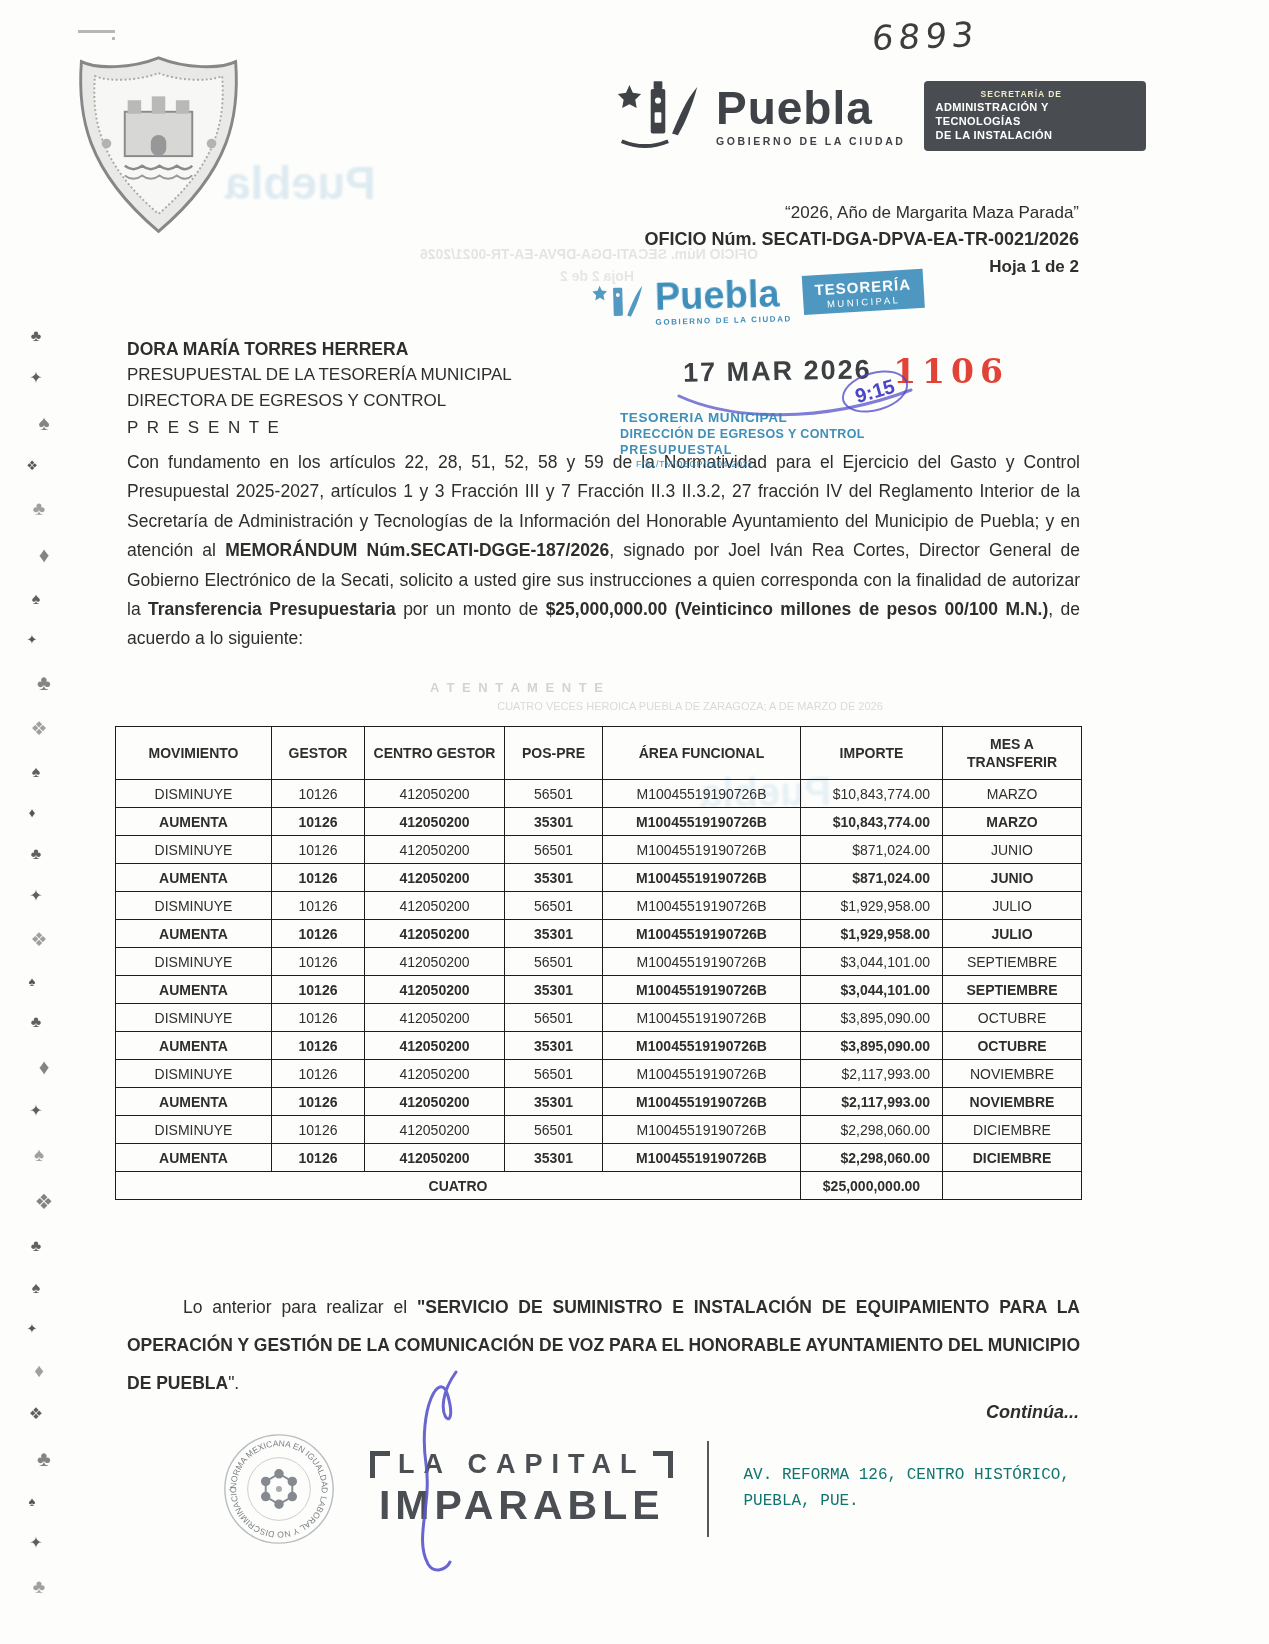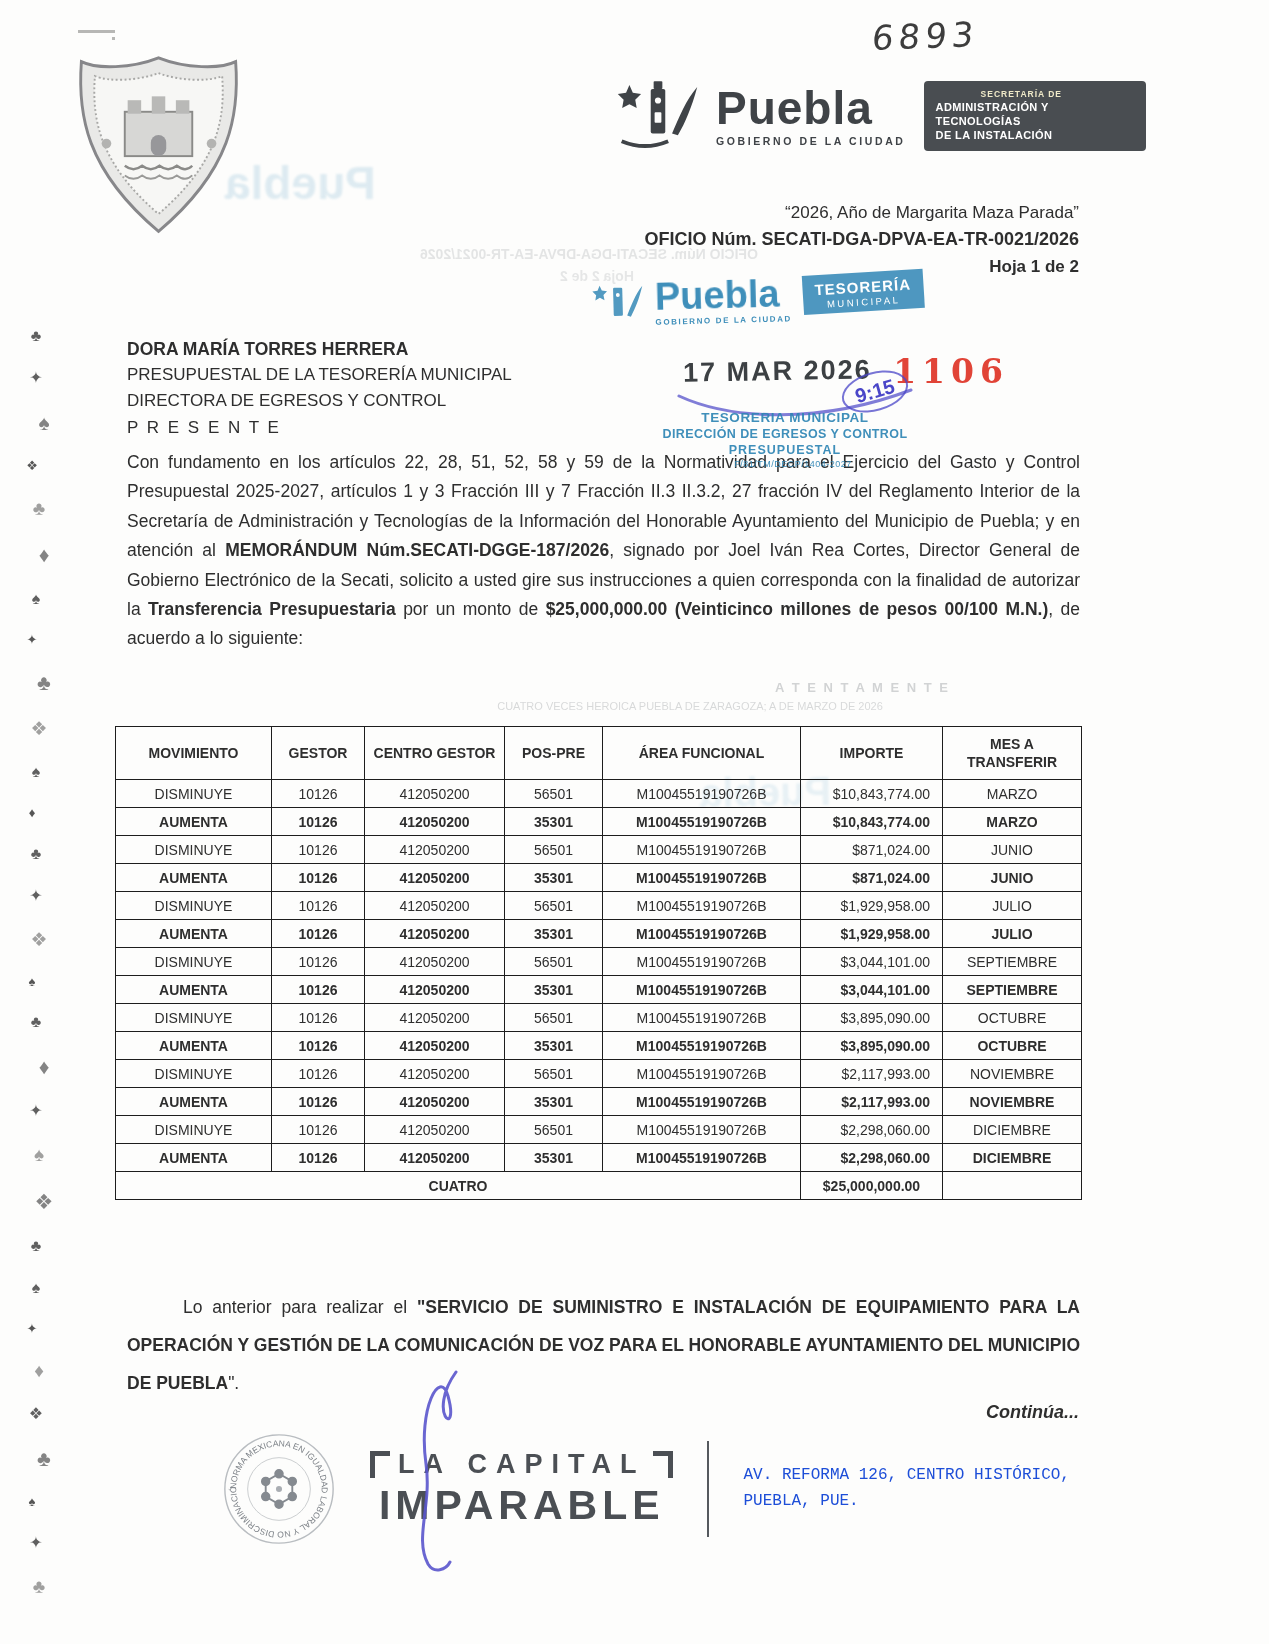--- a/index.html
+++ b/index.html
@@ -46,38 +46,38 @@
   .header-right .legend{font-size:17px;}
   .header-right .oficio{font-size:18px;font-weight:700;}
   .header-right .hoja{font-size:17px;font-weight:700;}
 
   
   .ghost{position:absolute;pointer-events:none;}
   .ghost-brand{left:225px;top:156px;font-size:46px;font-weight:700;color:#2f86b5;opacity:.15;transform:scaleX(-1);filter:blur(1px);}
   .ghost-brand2{left:700px;top:770px;font-size:40px;font-weight:700;color:#2f86b5;opacity:.10;transform:scaleX(-1) rotate(1deg);filter:blur(1px);}
   .ghost-oficio{left:420px;top:246px;font-size:14px;font-weight:700;color:#8a8f94;opacity:.22;transform:scaleX(-1);filter:blur(.4px);}
   .ghost-hoja{left:560px;top:268px;font-size:14px;font-weight:700;color:#8a8f94;opacity:.2;transform:scaleX(-1);filter:blur(.4px);}
-  .ghost-atenta{left:430px;top:680px;width:520px;text-align:right;color:#6f7479;opacity:.3;font-size:13px;font-weight:700;letter-spacing:2px;}
+  .ghost-atenta{left:430px;top:680px;width:520px;text-align:left;color:#6f7479;opacity:.3;font-size:13px;font-weight:700;letter-spacing:2px;}
   .ghost-city{left:380px;top:700px;width:620px;text-align:center;color:#6f7479;opacity:.26;font-size:11px;}
 
   
   .stamp{position:absolute;left:575px;top:274px;width:440px;height:205px;z-index:5;}
   .stamp-logo-row{display:flex;align-items:flex-start;gap:8px;margin-left:14px;transform:rotate(-1.5deg);opacity:.92;}
   .stamp-icons{width:58px;height:52px;flex:none;}
   .stamp-brand-wrap{display:flex;flex-direction:column;}
   .stamp-brand{font-size:38px;font-weight:700;color:#2f86b5;line-height:1;filter:blur(.3px);}
   .stamp-brand-sub{font-size:8px;letter-spacing:1.6px;color:#2f86b5;margin-top:2px;font-weight:700;}
   .stamp-office-box{background:rgba(47,134,181,.92);color:#fff;text-align:center;padding:6px 12px 4px;transform:rotate(-2deg);margin-left:4px;}
   .stamp-office{font-size:15px;font-weight:700;letter-spacing:1px;}
   .stamp-office-sub{font-size:9.5px;letter-spacing:2.5px;margin-top:1px;}
   .stamp-date{position:absolute;left:108px;top:82px;font-size:27px;font-weight:700;color:#3c4043;letter-spacing:2px;transform:rotate(-1deg);}
   .stamp-folio{position:absolute;right:6px;top:78px;font-family:"DejaVu Serif",serif;font-size:33px;font-weight:700;color:#df3527;letter-spacing:6px;opacity:.92;}
   .stamp-time{position:absolute;left:266px;top:98px;color:#4a46c8;font-size:20px;font-weight:700;border:2px solid rgba(74,70,200,.75);border-radius:50%;padding:6px 12px;transform:rotate(-16deg);background:rgba(255,255,255,.0);}
   .stamp-swoosh{position:absolute;left:96px;top:108px;width:250px;height:60px;}
-  .stamp-lines{position:absolute;left:45px;top:136px;width:330px;text-align:center;color:#2f86b5;opacity:.92;}
+  .stamp-lines{position:absolute;left:45px;top:136px;width:330px;color:#2f86b5;opacity:.92;}
   .stamp-lines .l1{font-size:13.5px;font-weight:700;letter-spacing:.6px;}
   .stamp-lines .l2{font-size:12.5px;font-weight:700;letter-spacing:.4px;margin-top:2px;}
   .stamp-lines .l3{font-size:12.5px;font-weight:700;letter-spacing:1px;margin-top:2px;}
   .stamp-lines .l4{font-size:9px;margin-top:2px;letter-spacing:.5px;margin-left:16px;}
 
   
   .recipient{position:absolute;left:127px;top:336px;font-size:17px;line-height:1.5;z-index:2;}
   .recipient .r-name{font-weight:700;font-size:17.5px;}
   .recipient .r-presente{letter-spacing:2px;margin-top:2px;}
 
@@ -101,21 +101,21 @@
   
   .footer{position:absolute;left:222px;top:1432px;right:80px;display:flex;align-items:center;gap:34px;}
   .mx-badge{width:114px;height:114px;flex:none;}
   .capital-logo{color:#4b4f54;text-align:center;flex:none;}
   .cap-top{display:flex;align-items:center;justify-content:center;font-size:27px;font-weight:700;letter-spacing:9px;}
   .hook{display:inline-block;width:15px;height:22px;border-top:5px solid #4b4f54;}
   .hook.left{border-left:5px solid #4b4f54;margin-right:8px;}
   .hook.right{border-right:5px solid #4b4f54;margin-left:8px;}
   .cap-main{font-size:41px;font-weight:700;letter-spacing:5px;margin-top:2px;}
   .v-divider{width:2px;height:96px;background:#55595e;flex:none;}
-  .address{font-family:"Liberation Mono",monospace;font-size:16px;color:#1d4ed8;line-height:1.6;}
+  .address{font-family:"Liberation Mono",monospace;font-size:16px;color:#0f766e;line-height:1.6;}
 
   
   .signature{position:absolute;left:398px;top:1366px;width:95px;height:215px;z-index:6;}
 
   
   .margin-artifacts{position:absolute;left:10px;top:328px;height:1268px;width:52px;display:flex;flex-direction:column;justify-content:space-between;align-items:center;color:#454545;z-index:3;}
   .margin-artifacts span{font-size:16px;opacity:.85;line-height:1;}
   .margin-artifacts span:nth-child(3n){font-size:21px;opacity:.65;margin-left:16px;}
   .margin-artifacts span:nth-child(4n){font-size:13px;margin-left:-8px;opacity:.9;}
   .margin-artifacts span:nth-child(5n){font-size:19px;margin-left:6px;opacity:.5;}

